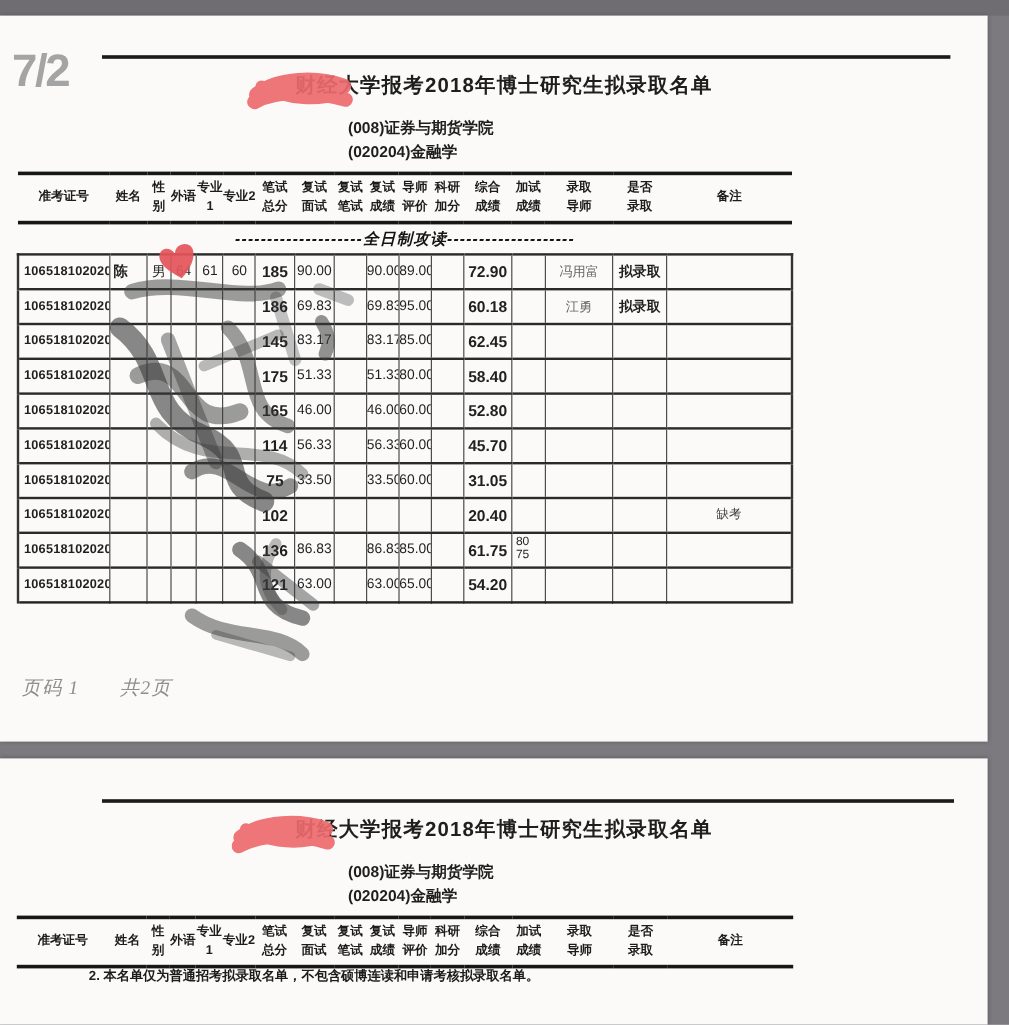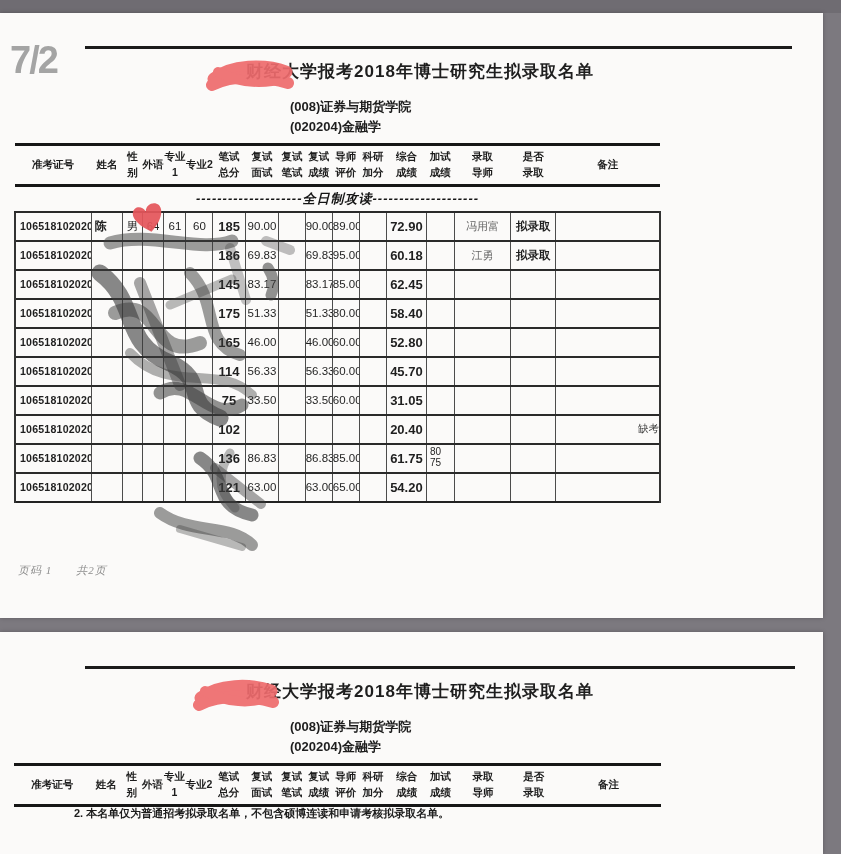--- a/index.html
+++ b/index.html
@@ -31,23 +31,23 @@
         font-weight:bold;font-size:13px;text-align:center;color:#141414;letter-spacing:1px;
         white-space:nowrap;overflow:hidden;font-style:italic;}
   .sheet td.c0{font-size:10.6px;text-align:left;padding-left:4px;font-weight:bold;
         letter-spacing:.2px;}
   .sheet td.c1{text-align:left;padding-left:3px;font-weight:bold;font-size:12px;}
   .sheet td.c6,.sheet td.c12{font-weight:bold;font-size:13px;}
   .sheet td.c13{font-size:10px;line-height:1.15;white-space:pre-line;text-align:left;
         padding:1px 0 0 3px;vertical-align:top;}
   .sheet td.c14{color:#666;font-weight:normal;font-size:11px;}
   .sheet td.c15{font-weight:bold;font-size:11.5px;}
-  .sheet td.c16{font-size:10.5px;color:#3f3f3f;text-align:right;}
+  .sheet td.c16{font-size:10.5px;color:#3f3f3f;}
   .page-footer{position:absolute;left:18px;font-family:"Liberation Serif","DejaVu Serif",serif;
-        font-style:italic;font-size:11px;color:#8e8e8e;letter-spacing:1px;}
+        font-style:italic;font-size:16px;color:#8e8e8e;letter-spacing:1px;}
   .notes{position:absolute;left:58px;font-size:11px;font-weight:bold;color:#1c1c1c;}
   .notes .note-line{margin:0 0 3px 16px;}
   .notes .note-label{margin:0 0 3px 0;}
   svg.overlay{position:absolute;pointer-events:none;}
 </style>
 </head>
 <body>
 
 <div class="chrome-top"></div>
 

